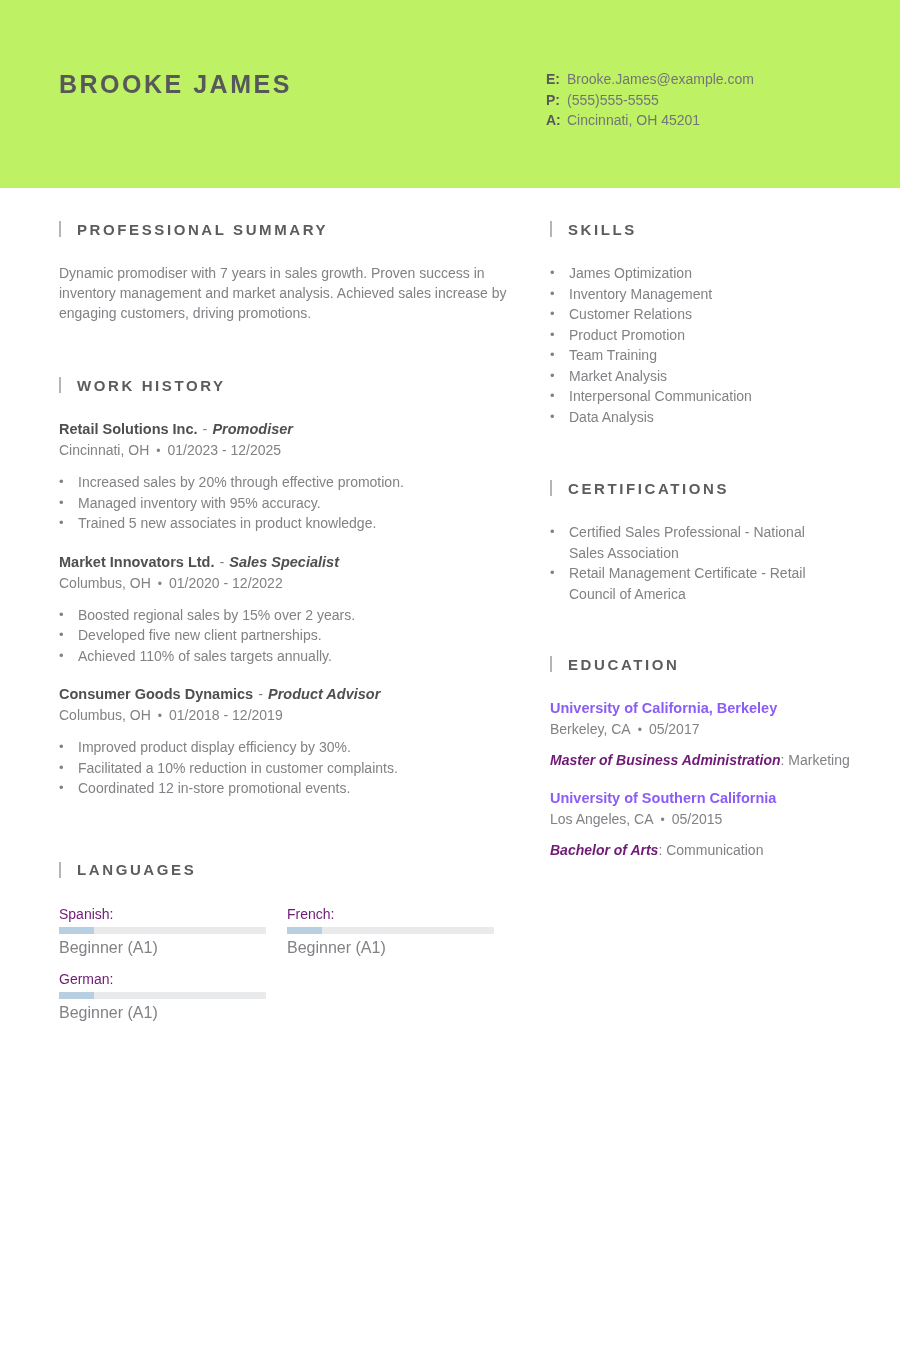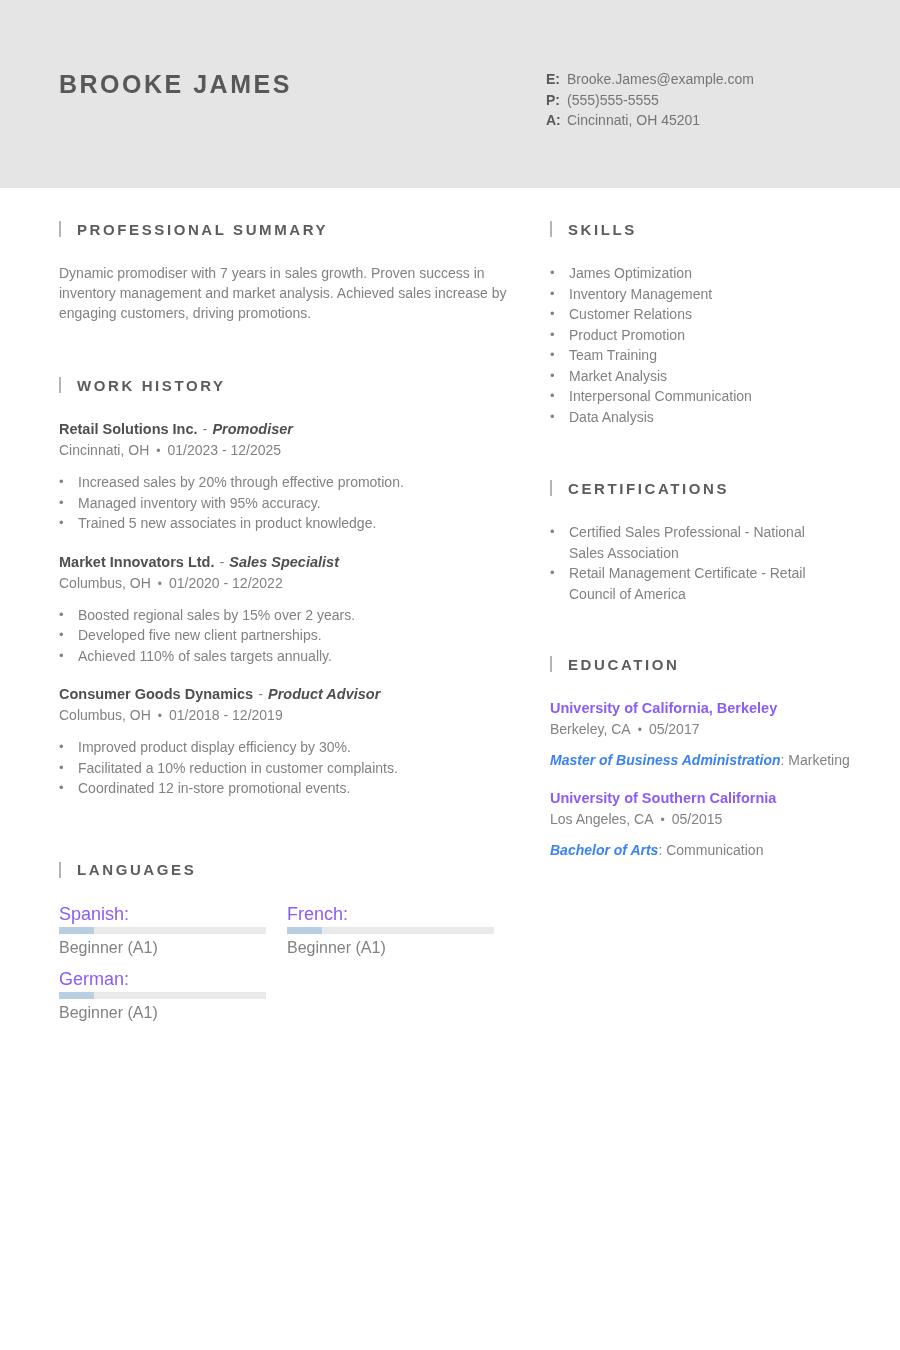--- a/index.html
+++ b/index.html
@@ -11,21 +11,21 @@
     height: 1350px;
     background: #ffffff;
     overflow: hidden;
   }
 
   
   .page-header {
     position: relative;
     width: 100%;
     height: 188px;
-    background: #e5e5e5;
+    background: #bef264;
   }
   .candidate-name {
     position: absolute;
     left: 59px;
     top: 70px;
     font-size: 25px;
     font-weight: bold;
     letter-spacing: 2.5px;
     color: #57585a;
   }
@@ -110,23 +110,23 @@
 
   
   .section-languages { margin-top: 62px; }
   .lang-grid {
     display: grid;
     grid-template-columns: 207px 207px;
     column-gap: 21px;
     row-gap: 11px;
   }
   .lang-name {
-    font-size: 18px;
+    font-size: 14px;
     line-height: 20px;
-    color: #8b5cf6;
+    color: #701a75;
   }
   .bar-track {
     margin-top: 3px;
     width: 207px;
     height: 7px;
     background: #e8eaec;
   }
   .bar-fill {
     height: 100%;
     background: #b8cee1;
@@ -151,21 +151,21 @@
   }
   .degree-line {
     margin-top: 9px;
     font-size: 14px;
     line-height: 20px;
     color: #808285;
   }
   .degree {
     font-weight: bold;
     font-style: italic;
-    color: #3b82f6;
+    color: #701a75;
   }
 </style>
 </head>
 <body>
 
 <div class="page">
 
   <header class="page-header">
     <h1 class="candidate-name">BROOKE JAMES</h1>
     <div class="contact-block">

